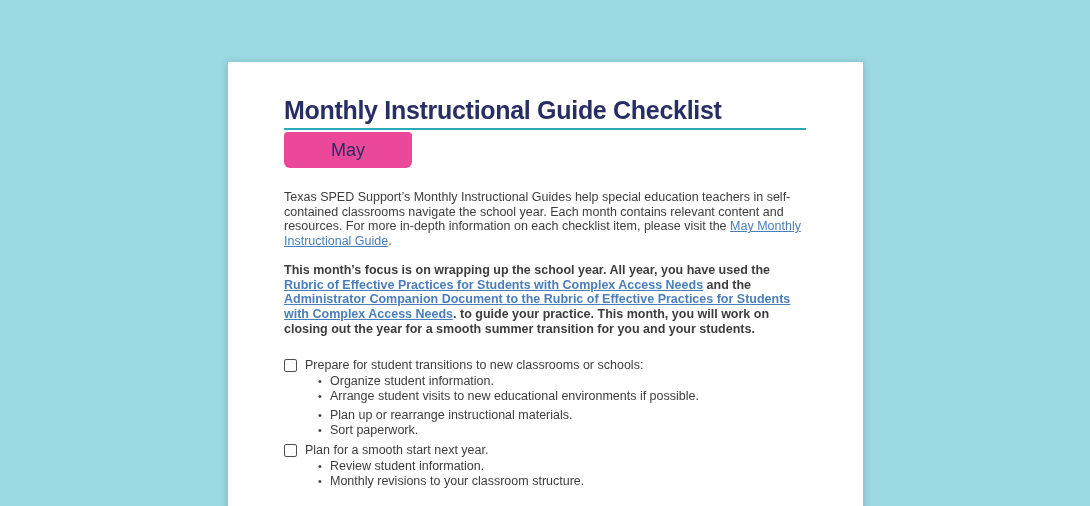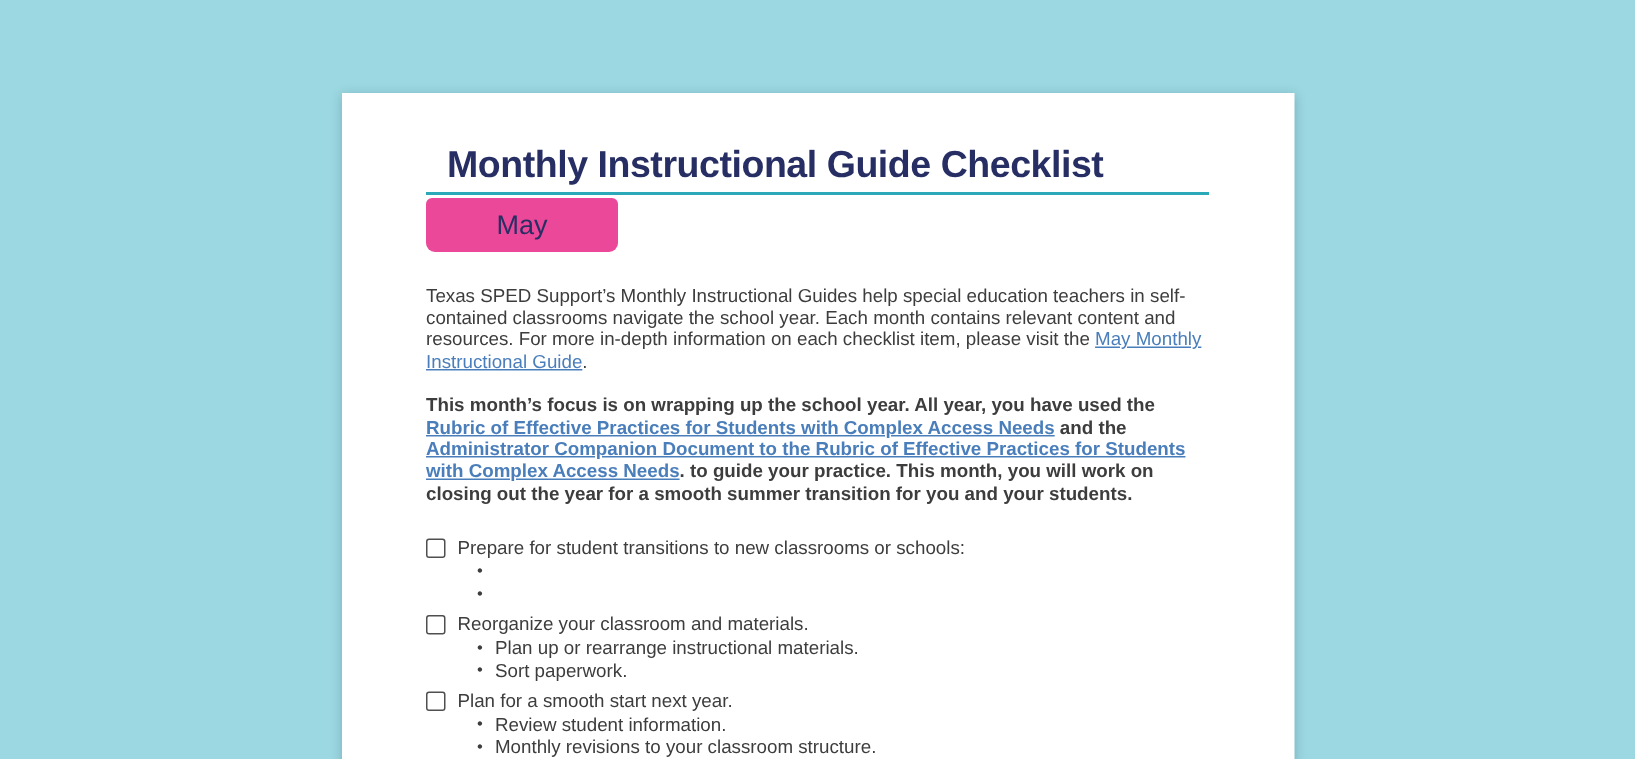--- a/index.html
+++ b/index.html
@@ -13,21 +13,21 @@
   .page {
     position:absolute;
     left:228px; top:62px;
     width:635px; height:470px;
     background:#ffffff;
     box-shadow:0 1px 7px rgba(30,80,95,0.28);
   }
   .content { padding:35px 57px 0 56px; }
 
   h1.title {
-    margin:0 0 5px 14px;
+    margin:0 0 5px 0;
     font-size:25px;
     line-height:26px;
     font-weight:700;
     color:#272e64;
     letter-spacing:-0.3px;
   }
   .rule { height:2px; background:#2ba9b8; }
   .tab {
     width:128px; height:36px;
     margin-top:2px;
@@ -105,32 +105,30 @@
     <div class="checklist">
 
       <div class="check-item">
         <div class="check-row">
           <span class="checkbox"></span>
           <span>Prepare for student transitions to new classrooms or schools:</span>
         </div>
         <div class="subs">
           <div class="sub">
             <span class="bullet">•</span>
+            <span>Organize student information.</span>
           </div>
           <div class="sub">
             <span class="bullet">•</span>
+            <span>Arrange student visits to new educational environments if possible.</span>
           </div>
         </div>
       </div>
 
       <div class="check-item">
-        <div class="check-row">
-          <span class="checkbox"></span>
-          <span>Reorganize your classroom and materials.</span>
-        </div>
         <div class="subs">
           <div class="sub">
             <span class="bullet">•</span>
             <span>Plan up or rearrange instructional materials.</span>
           </div>
           <div class="sub">
             <span class="bullet">•</span>
             <span>Sort paperwork.</span>
           </div>
         </div>

